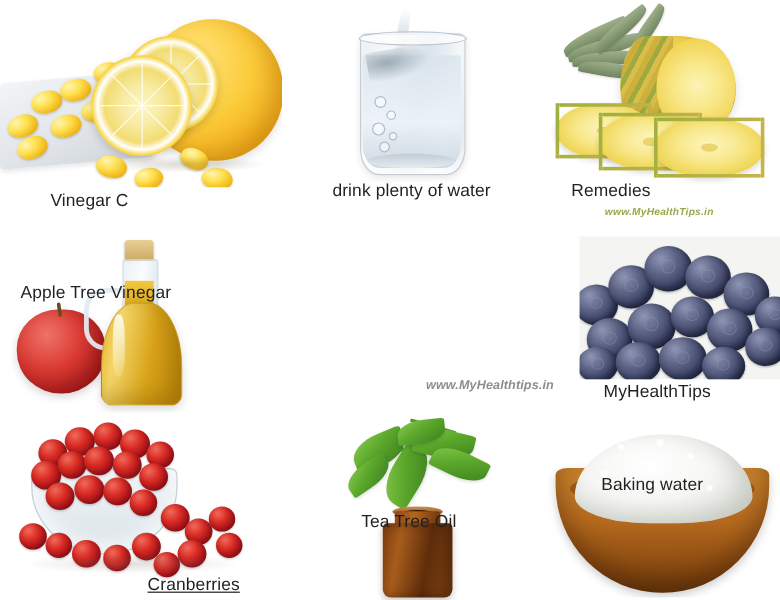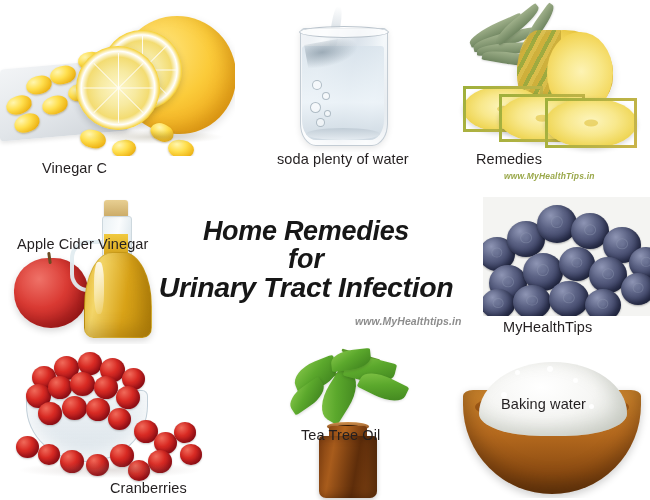--- a/index.html
+++ b/index.html
@@ -215,21 +215,21 @@
     <div class="liquid"></div>
     <div class="rim"></div>
     <div class="splash"></div>
     <div class="bub" style="left:24px;top:74px;width:8px;height:8px;"></div>
     <div class="bub" style="left:34px;top:86px;width:6px;height:6px;"></div>
     <div class="bub" style="left:22px;top:96px;width:9px;height:9px;"></div>
     <div class="bub" style="left:36px;top:104px;width:5px;height:5px;"></div>
     <div class="bub" style="left:28px;top:112px;width:7px;height:7px;"></div>
     <div class="base"></div>
   </div>
-  <div class="label" style="left:277px;top:151px;">soda plenty of water</div>
+  <div class="label" style="left:277px;top:151px;">drink plenty of water</div>
 
   <div class="cell ph" id="pine">
     <div class="leaf" style="left:12px;top:12px;width:58px;height:13px;transform:rotate(-24deg);"></div>
     <div class="leaf" style="left:18px;top:26px;width:62px;height:13px;transform:rotate(-12deg);"></div>
     <div class="leaf" style="left:22px;top:40px;width:60px;height:12px;transform:rotate(-2deg);"></div>
     <div class="leaf" style="left:34px;top:2px;width:54px;height:12px;transform:rotate(-38deg);"></div>
     <div class="leaf" style="left:58px;top:0px;width:46px;height:11px;transform:rotate(-54deg);"></div>
     <div class="leaf" style="left:26px;top:54px;width:54px;height:12px;transform:rotate(10deg);"></div>
     <div class="body"></div>
     <div class="rind"></div>
@@ -246,27 +246,22 @@
     <div class="apple-stem"></div>
     <div class="cruet">
       <div class="handle"></div>
       <div class="cork"></div>
       <div class="neck"></div>
       <div class="neck-fill"></div>
       <div class="bowl"></div>
       <div class="bowl-gloss"></div>
     </div>
   </div>
-  <div class="label" style="left:17px;top:236px;">Apple Cider Vinegar</div>
-
-  <div class="title-block">
-    <div class="t1">Home Remedies</div>
-    <div class="t2">for</div>
-    <div class="t3">Urinary Tract Infection</div>
-  </div>
+  <div class="label" style="left:17px;top:236px;">Apple Tree Vinegar</div>
+
   <div class="wm-main">www.MyHealthtips.in</div>
 
   <div class="cell ph" id="blue">
     <div class="bb" style="left:-4px;top:40px;width:36px;height:34px;"></div>
     <div class="bb" style="left:24px;top:24px;width:38px;height:36px;"></div>
     <div class="bb" style="left:54px;top:8px;width:40px;height:38px;"></div>
     <div class="bb" style="left:88px;top:16px;width:38px;height:36px;"></div>
     <div class="bb" style="left:120px;top:30px;width:38px;height:36px;"></div>
     <div class="bb" style="left:146px;top:50px;width:34px;height:32px;"></div>
     <div class="bb" style="left:6px;top:68px;width:38px;height:36px;"></div>
@@ -303,21 +298,21 @@
     <div class="cb" style="left:84px;top:104px;width:23px;height:22px;"></div>
     <div class="cb" style="left:108px;top:94px;width:24px;height:23px;"></div>
     <div class="cb" style="left:132px;top:70px;width:24px;height:23px;"></div>
     <div class="cb" style="left:152px;top:82px;width:23px;height:22px;"></div>
     <div class="cb" style="left:172px;top:72px;width:22px;height:21px;"></div>
     <div class="cb" style="left:146px;top:100px;width:24px;height:23px;"></div>
     <div class="cb" style="left:178px;top:94px;width:22px;height:21px;"></div>
     <div class="cb" style="left:126px;top:110px;width:22px;height:21px;"></div>
     <div class="shadow"></div>
   </div>
-  <div class="label" style="left:110px;top:480px;">Cranberries</div>
+  <div class="label" style="left:123px;top:480px;text-decoration:underline;">Cranberries</div>
 
   <div class="cell ph" id="tto">
     <div class="stem" style="left:58px;top:6px;width:40px;height:3px;transform:rotate(16deg);"></div>
     <div class="stem" style="left:44px;top:24px;width:34px;height:3px;transform:rotate(-8deg);"></div>
     <div class="lf" style="left:10px;top:14px;width:46px;height:26px;transform:rotate(-22deg);"></div>
     <div class="lf" style="left:30px;top:34px;width:52px;height:28px;transform:rotate(-58deg);"></div>
     <div class="lf" style="left:62px;top:10px;width:50px;height:24px;transform:rotate(14deg);"></div>
     <div class="lf" style="left:76px;top:28px;width:48px;height:22px;transform:rotate(26deg);"></div>
     <div class="lf" style="left:48px;top:2px;width:40px;height:20px;transform:rotate(-6deg);"></div>
     <div class="lf" style="left:4px;top:38px;width:40px;height:20px;transform:rotate(-34deg);"></div>

